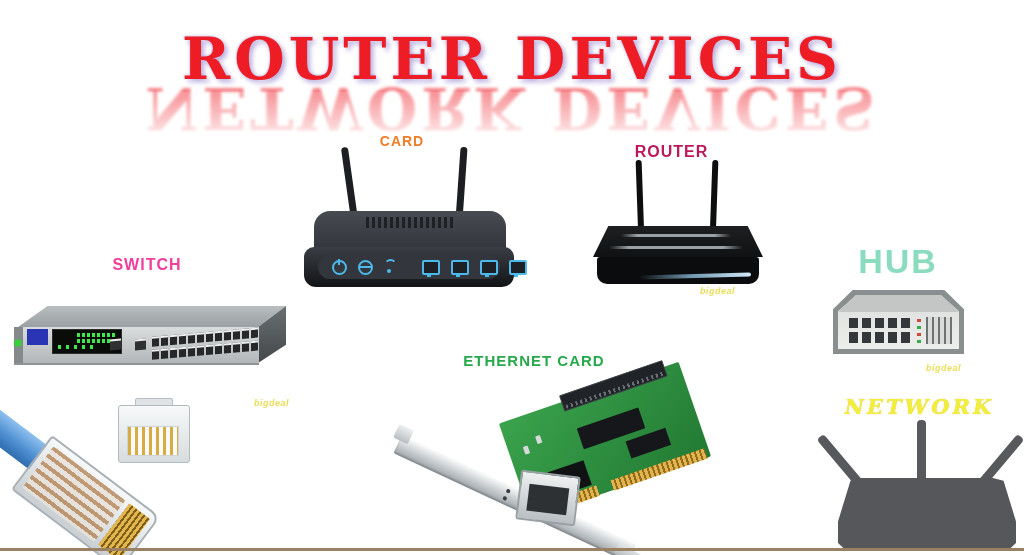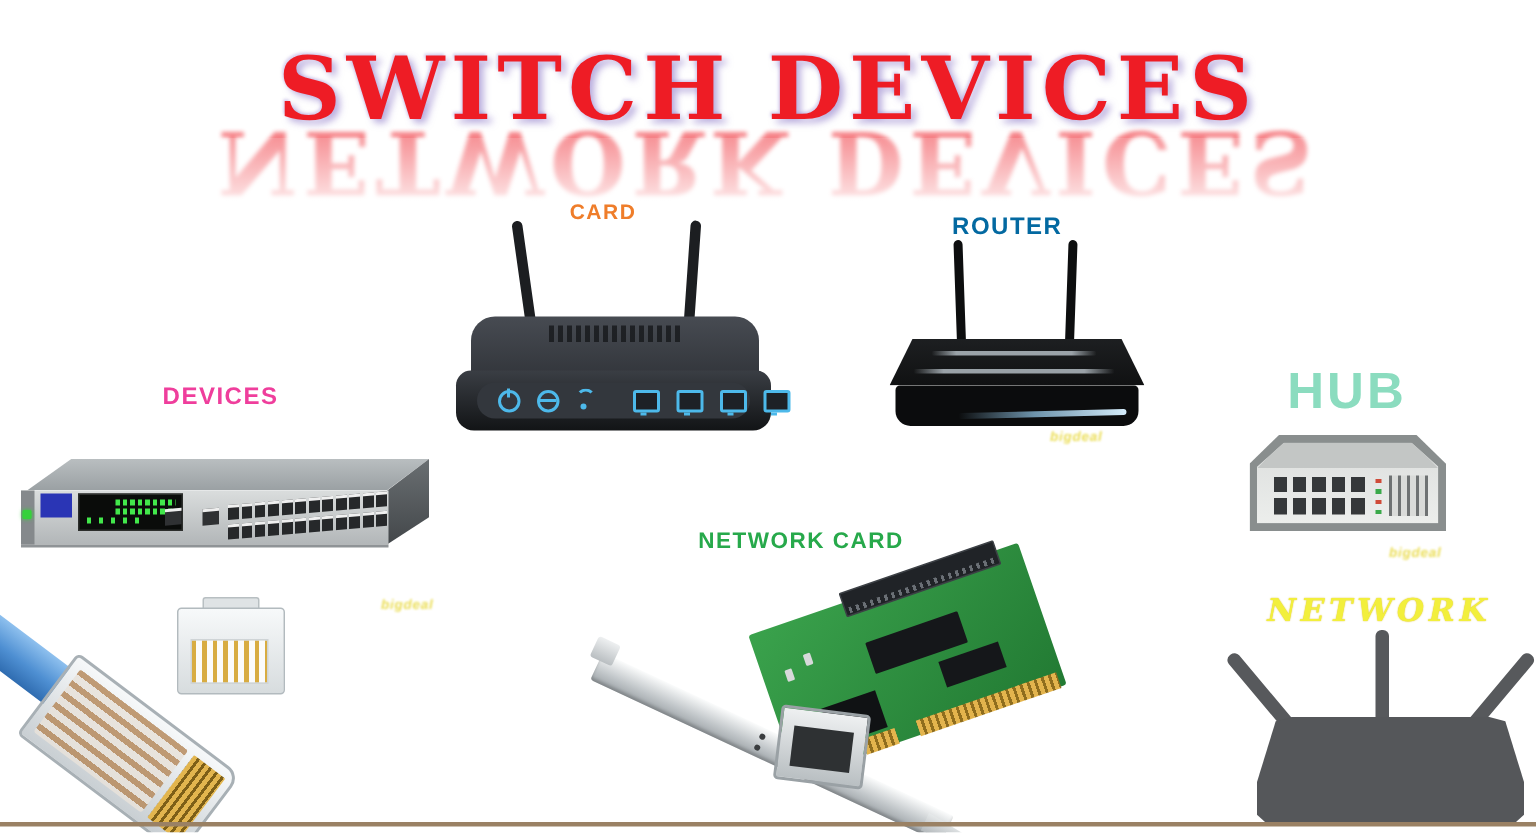--- a/index.html
+++ b/index.html
@@ -49,21 +49,21 @@
   .mi.wifi{width:11px;height:11px;}
   .mi.wifi::before{content:"";position:absolute;left:3px;bottom:0;width:4px;height:4px;border-radius:50%;background:#4db9ea;}
   .mi.wifi::after{content:"";position:absolute;left:0;bottom:1px;width:9px;height:9px;border:2px solid #4db9ea;
     border-bottom-color:transparent;border-left-color:transparent;border-right-color:transparent;border-radius:50%;}
   .mi.mon{width:14px;height:11px;border:2px solid #4db9ea;border-radius:2px;background:#1d2126;}
   .mi.mon::after{content:"";position:absolute;left:3px;bottom:-4px;width:4px;height:2px;background:#4db9ea;}
   .mi.gap{margin-left:16px;}
 
   
   .router{position:absolute;left:585px;top:138px;width:185px;height:160px;}
-  .router .dev-label{left:0;right:12px;top:5px;color:#0369a1;font-size:16px;letter-spacing:1px;}
+  .router .dev-label{left:0;right:12px;top:5px;color:#be185d;font-size:16px;letter-spacing:1px;}
   .router .ant{position:absolute;width:6px;height:80px;background:#0d0e0f;border-radius:3px 3px 1px 1px;}
   .router .ant.l{left:52px;top:22px;transform:rotate(-2deg);}
   .router .ant.r{left:126px;top:22px;transform:rotate(2deg);}
   .router .r-top{position:absolute;left:8px;top:88px;width:170px;height:31px;background:linear-gradient(#1d1f21,#101112);
     clip-path:polygon(9% 0,91% 0,100% 100%,0 100%);}
   .router .streak{position:absolute;height:3px;border-radius:2px;
     background:linear-gradient(90deg,transparent,#9aa2a8 15%,#9aa2a8 85%,transparent);}
   .router .s1{left:28px;right:32px;top:8px;}
   .router .s2{left:16px;right:20px;top:20px;}
   .router .r-base{position:absolute;left:12px;top:119px;width:162px;height:27px;background:#0b0c0d;
@@ -181,21 +181,21 @@
 
   
   .bottom-line{position:absolute;left:0;top:548px;width:100%;height:3px;background:#9a8164;}
 </style>
 </head>
 <body>
 
 <div class="canvas">
 
   <div class="title-wrap">
-    <div class="title-main">SWITCH DEVICES</div>
+    <div class="title-main">ROUTER DEVICES</div>
     <div class="title-ref">NETWORK DEVICES</div>
     <div class="title-fade"></div>
   </div>
 
   <div class="modem">
     <div class="dev-label">CARD</div>
     <div class="ant l"></div>
     <div class="ant r"></div>
     <div class="m-body">
       <div class="m-vent"></div>
@@ -221,21 +221,21 @@
       <div class="streak s1"></div>
       <div class="streak s2"></div>
     </div>
     <div class="r-base">
       <div class="glow"></div>
     </div>
   </div>
   <div class="wm" style="left:700px;top:286px;">bigdeal</div>
 
   <div class="switch">
-    <div class="dev-label">DEVICES</div>
+    <div class="dev-label">SWITCH</div>
     <div class="sw-top"></div>
     <div class="sw-right"></div>
     <div class="sw-front">
       <div class="sw-endcap"></div>
       <div class="sw-led"></div>
       <div class="sw-blue"></div>
       <div class="sw-panel">
         <div class="sw-dash r1"></div>
         <div class="sw-dash r2"></div>
         <div class="sw-dots"></div>
@@ -257,21 +257,21 @@
           <div class="hub-prow r2"></div>
         </div>
         <div class="hub-leds"></div>
         <div class="hub-vents"></div>
       </div>
     </div>
   </div>
   <div class="wm" style="left:926px;top:363px;">bigdeal</div>
 
   <div class="ecard">
-    <div class="dev-label">NETWORK CARD</div>
+    <div class="dev-label">ETHERNET CARD</div>
     <div class="ec-bracket">
       <div class="ec-hole" style="left:118px;top:4px;"></div>
       <div class="ec-hole" style="left:118px;top:12px;"></div>
       <div class="ec-hole" style="left:138px;top:5px;"></div>
       <div class="ec-hole" style="left:138px;top:13px;"></div>
     </div>
     <div class="ec-pcb">
       <div class="ec-dip"></div>
       <div class="ec-chip1"></div>
       <div class="ec-chip2"></div>

